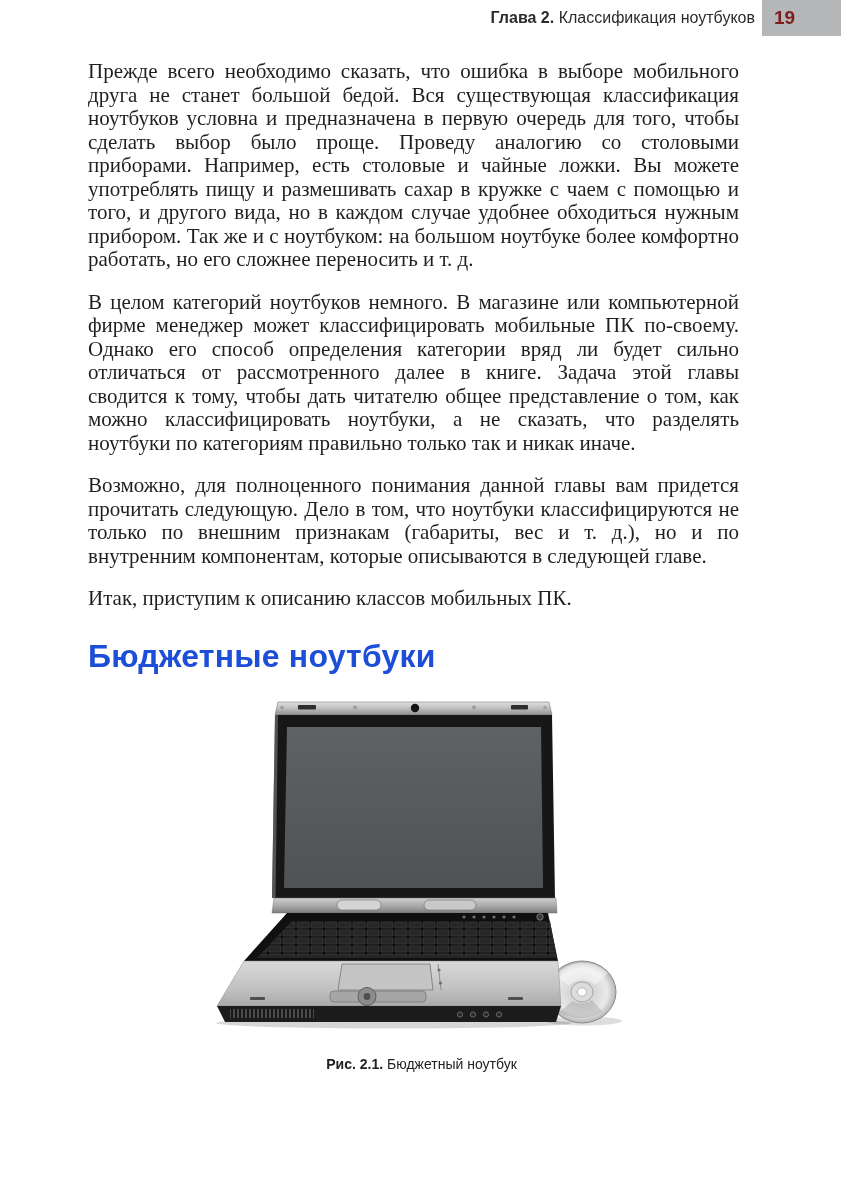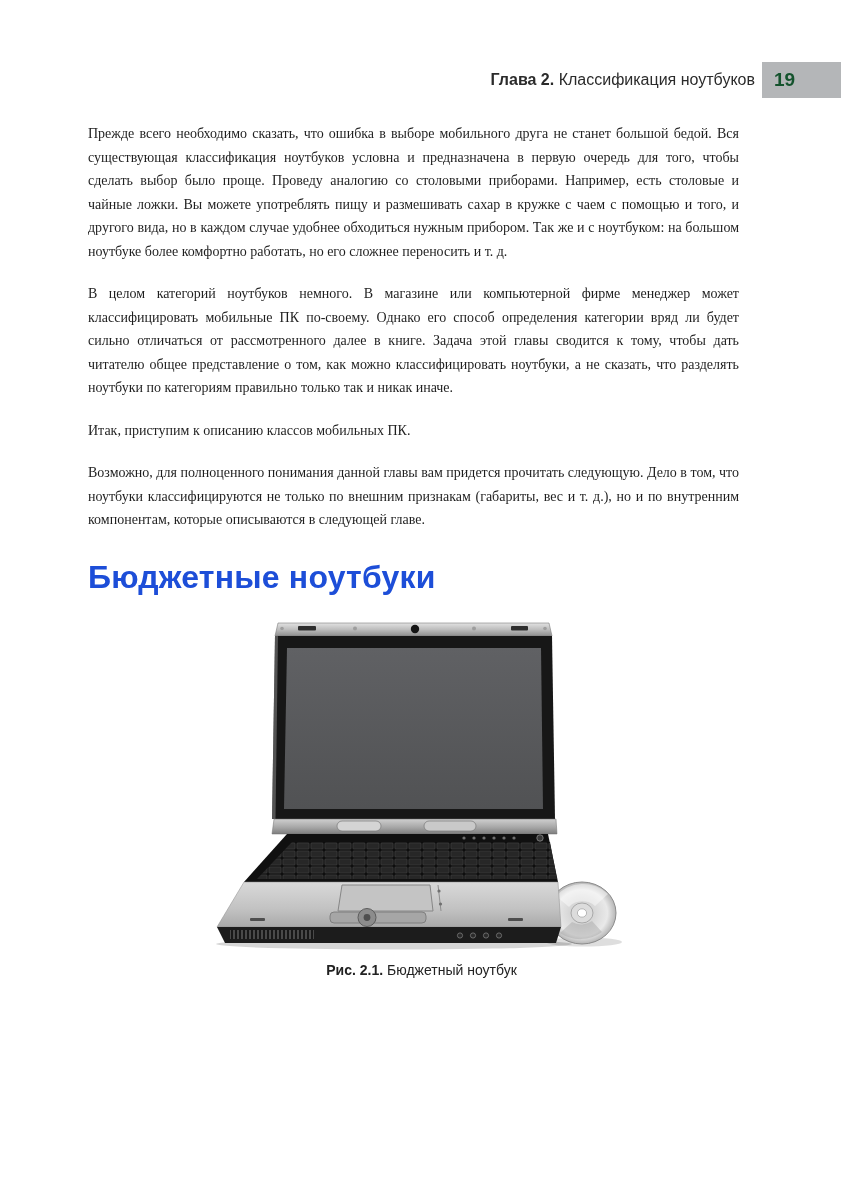--- a/index.html
+++ b/index.html
@@ -8,21 +8,20 @@
     background:#ffffff;
     overflow:hidden;
     font-family:"Liberation Serif", serif;
     color:#1f1f1f;
     position:relative;
   }
   .page{width:841px;height:1200px;position:relative;}
 
   
   .pagehead{
-    margin-top:62px;
     display:flex;
     align-items:flex-start;
     justify-content:flex-end;
     height:36px;
   }
   .running{
     align-self:center;
     font-family:"Liberation Sans", sans-serif;
     font-size:16px;
     color:#2b2b2b;
@@ -32,31 +31,31 @@
   .pagebox{
     width:79px;
     height:36px;
     margin-left:7px;
     background:#b4b6b8;
     display:flex;
     align-items:center;
     font-family:"Liberation Sans", sans-serif;
     font-weight:bold;
     font-size:19px;
-    color:#14532d;
+    color:#7f1d1d;
   }
   .pagebox span{padding-left:12px;}
 
   
   .content{
     padding:0 86px 0 88px; 
   }
   .content p.body{
     margin:0 16px 19px 0;
-    font-size:14px;
+    font-size:21px;
     line-height:23.5px;
     text-align:justify;
   }
   .content p.first{margin-top:24px;}
   h1.sect{
     margin:26px 0 22px 0;
     font-family:"Liberation Sans", sans-serif;
     font-weight:bold;
     font-size:32px;
     line-height:38px;
@@ -66,21 +65,21 @@
   figure.fig{
     margin:4px 0 0 0;
     text-align:center;
   }
   .laptop-wrap{
     width:420px;
     margin:0 auto;
     line-height:0;
   }
   figcaption{
-    margin-top:12px;
+    margin-top:27px;
     font-family:"Liberation Sans", sans-serif;
     font-size:14px;
     color:#222;
     line-height:17px;
   }
   figcaption .caplabel{font-weight:bold;}
 </style>
 </head>
 <body>
 
@@ -89,22 +88,22 @@
   <header class="pagehead">
     <div class="running"><span class="chlabel">Глава 2.</span><span> Классификация ноутбуков</span></div>
     <div class="pagebox">
       <span>19</span>
     </div>
   </header>
 
   <main class="content">
     <p class="body first">Прежде всего необходимо сказать, что ошибка в выборе мобильного друга не станет большой бедой. Вся существующая классификация ноутбуков условна и предназначена в первую очередь для того, чтобы сделать выбор было проще. Проведу аналогию со столовыми приборами. Например, есть столовые и чайные ложки. Вы можете употреблять пищу и размешивать сахар в кружке с чаем с помощью и того, и другого вида, но в каждом случае удобнее обходиться нужным прибором. Так же и с ноутбуком: на большом ноутбуке более комфортно работать, но его сложнее переносить и т. д.</p>
     <p class="body">В целом категорий ноутбуков немного. В магазине или компьютерной фирме менеджер может классифицировать мобильные ПК по-своему. Однако его способ определения категории вряд ли будет сильно отличаться от рассмотренного далее в книге. Задача этой главы сводится к тому, чтобы дать читателю общее представление о том, как можно классифицировать ноутбуки, а не сказать, что разделять ноутбуки по категориям правильно только так и никак иначе.</p>
+    <p class="body">Возможно, для полноценного понимания данной главы вам придется прочитать следующую. Дело в том, что ноутбуки классифицируются не только по внешним признакам (габариты, вес и т. д.), но и по внутренним компонентам, которые описываются в следующей главе.</p>
     <p class="body">Итак, приступим к описанию классов мобильных ПК.</p>
-    <p class="body">Возможно, для полноценного понимания данной главы вам придется прочитать следующую. Дело в том, что ноутбуки классифицируются не только по внешним признакам (габариты, вес и т. д.), но и по внутренним компонентам, которые описываются в следующей главе.</p>
 
     <h1 class="sect">Бюджетные ноутбуки</h1>
 
 
     <figure class="fig">
       <div class="laptop-wrap">
         <svg width="420" height="332" viewBox="0 0 420 332" xmlns="http://www.w3.org/2000/svg">
           <defs>
             <linearGradient id="silverTop" x1="0" y1="0" x2="0" y2="1">
               <stop offset="0" stop-color="#e2e2e2"></stop>

